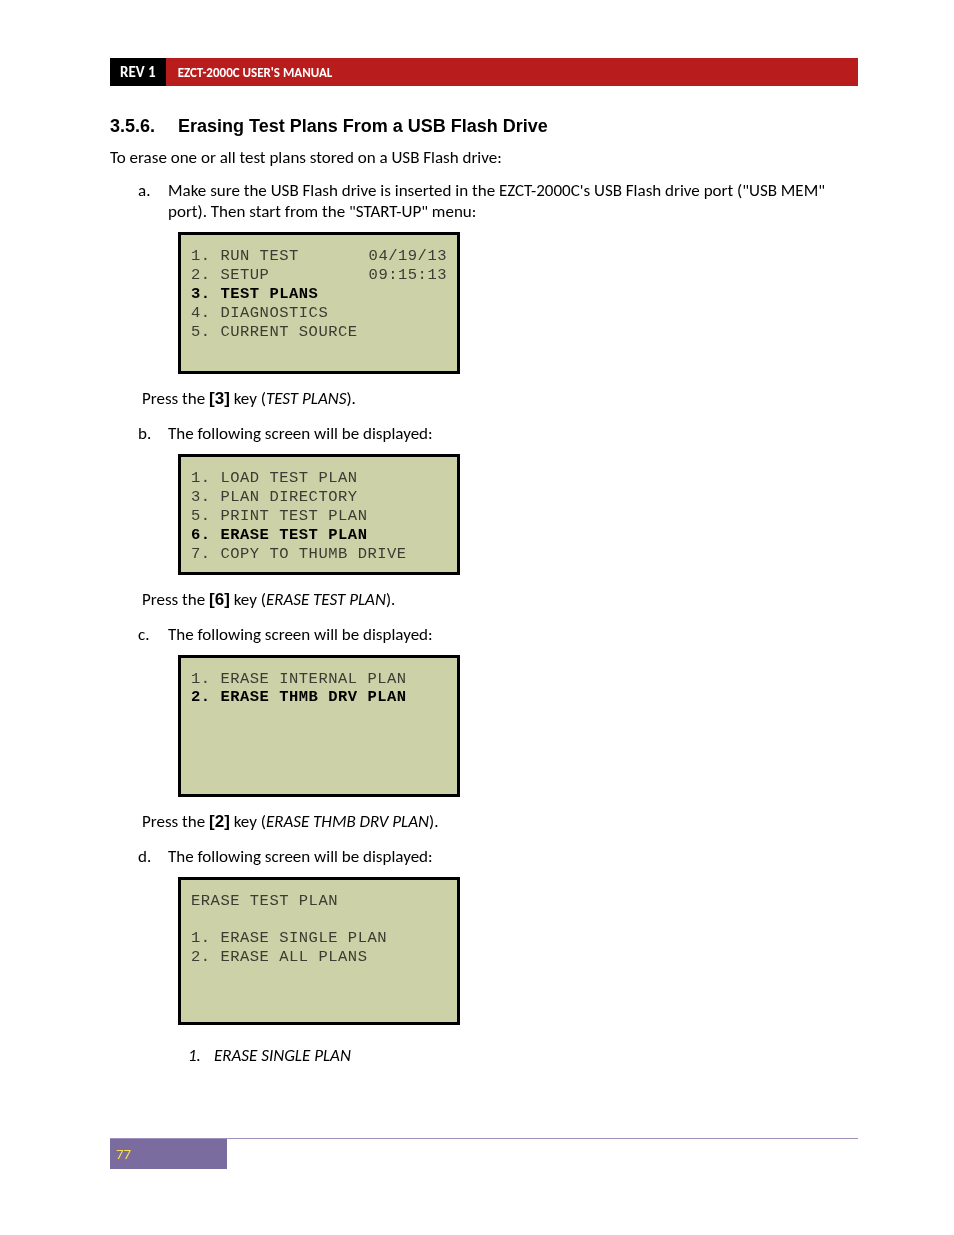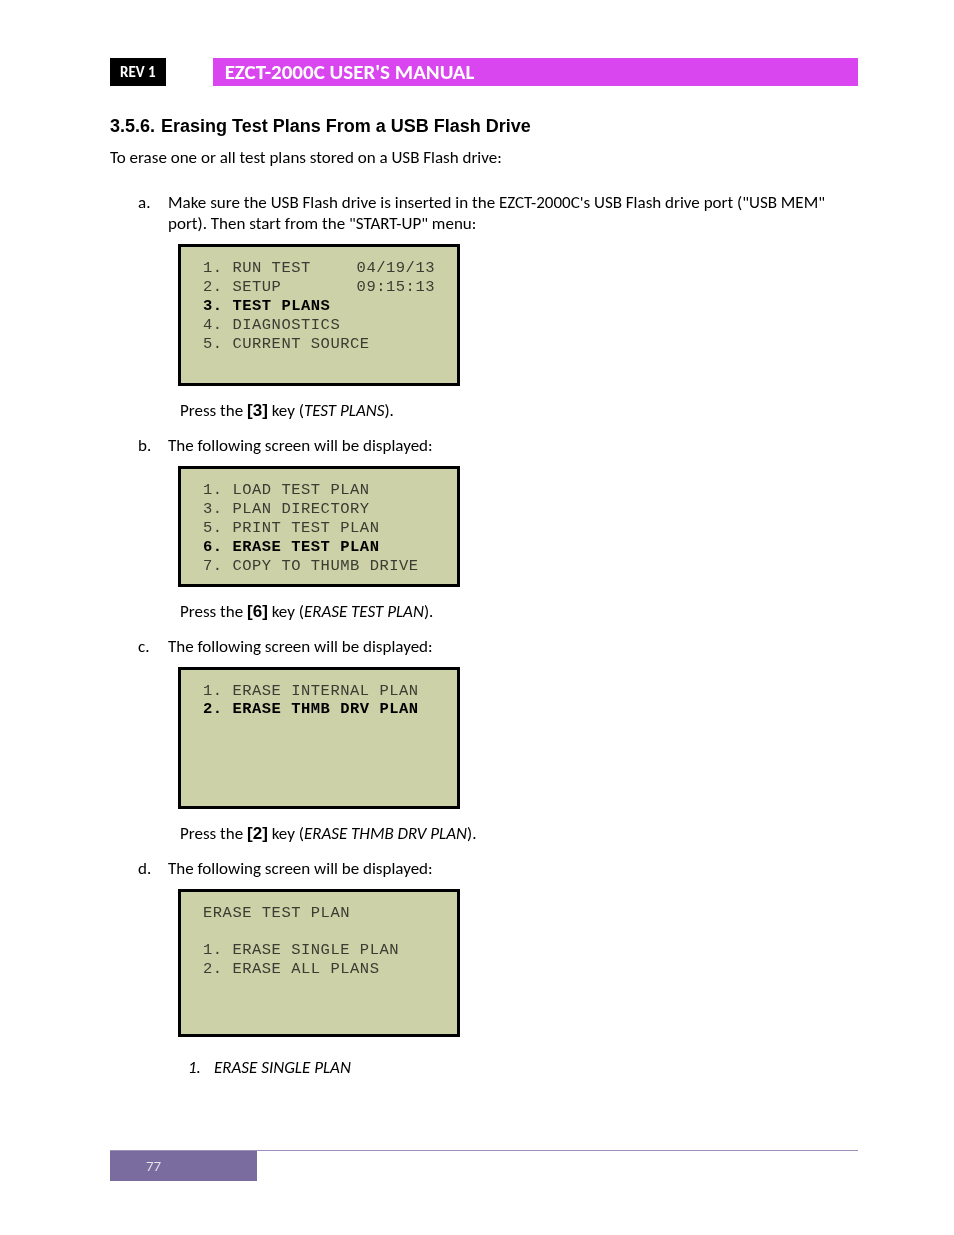--- a/index.html
+++ b/index.html
@@ -20,82 +20,81 @@
     .rev-box {
       background: #000;
       color: #fff;
       font-weight: bold;
       font-size: 15px;
       padding: 4px 10px;
       display: flex;
       align-items: center;
     }
     .title-box {
-      background: #d946ef;
+      background: #b91c1c;
       color: #fff;
       font-weight: bold;
-      font-size: 21px;
+      font-size: 13px;
       padding: 4px 12px;
       flex: 1;
       display: flex;
       align-items: center;
-      margin-left: 47px;
     }
     .section-heading {
       font-weight: bold;
       font-size: 18px;
       display: flex;
-      gap: 6px;
+      gap: 23px;
       margin-bottom: 10px;
       font-family: Arial, sans-serif;
     }
-    .intro { margin-bottom: 24px; }
+    .intro { margin-bottom: 12px; }
     .step {
       display: flex;
       margin-bottom: 10px;
       margin-left: 28px;
     }
     .step-letter { min-width: 30px; }
     .step-body { flex: 1; }
     .lcd {
       background: #cdd1a8;
       border: 3px solid #000;
       width: 282px;
       height: 142px;
       margin: 10px 0 14px 68px;
-      padding: 12px 22px;
+      padding: 12px 10px;
       font-family: 'Courier New', monospace;
       font-size: 15.5px;
       font-weight: 500;
       line-height: 1.22;
       color: #3a3d32;
       letter-spacing: 0.5px;
     }
     .lcd .line { white-space: nowrap; display: flex; }
     .lcd-bold { font-weight: 900; color: #000000; }
     .lcd .left { flex: 1; }
-    .instruction-line { margin: 4px 0 14px 70px; }
+    .instruction-line { margin: 4px 0 14px 32px; }
     .key-bold { font-weight: 900; font-family: Arial, sans-serif; }
     .italic { font-style: italic; }
     .sub-step {
       display: flex;
       margin: 20px 0 10px 78px;
       font-style: italic;
     }
     .sub-num { min-width: 26px; }
     .footer {
       margin-top: 72px;
       border-top: 1px solid #9e8fbc;
       display: flex;
     }
     .page-num {
       background: #7b6ca0;
-      color: #e5e5e5;
+      color: #fde047;
       font-size: 15px;
-      padding: 6px 96px 6px 36px;
+      padding: 6px 96px 6px 6px;
     }
   </style>
 </head>
 <body>
 
 <div class="page">
   <div class="header-bar">
     <div class="rev-box">REV 1</div>
     <div class="title-box">EZCT-2000C USER'S MANUAL</div>
   </div>

